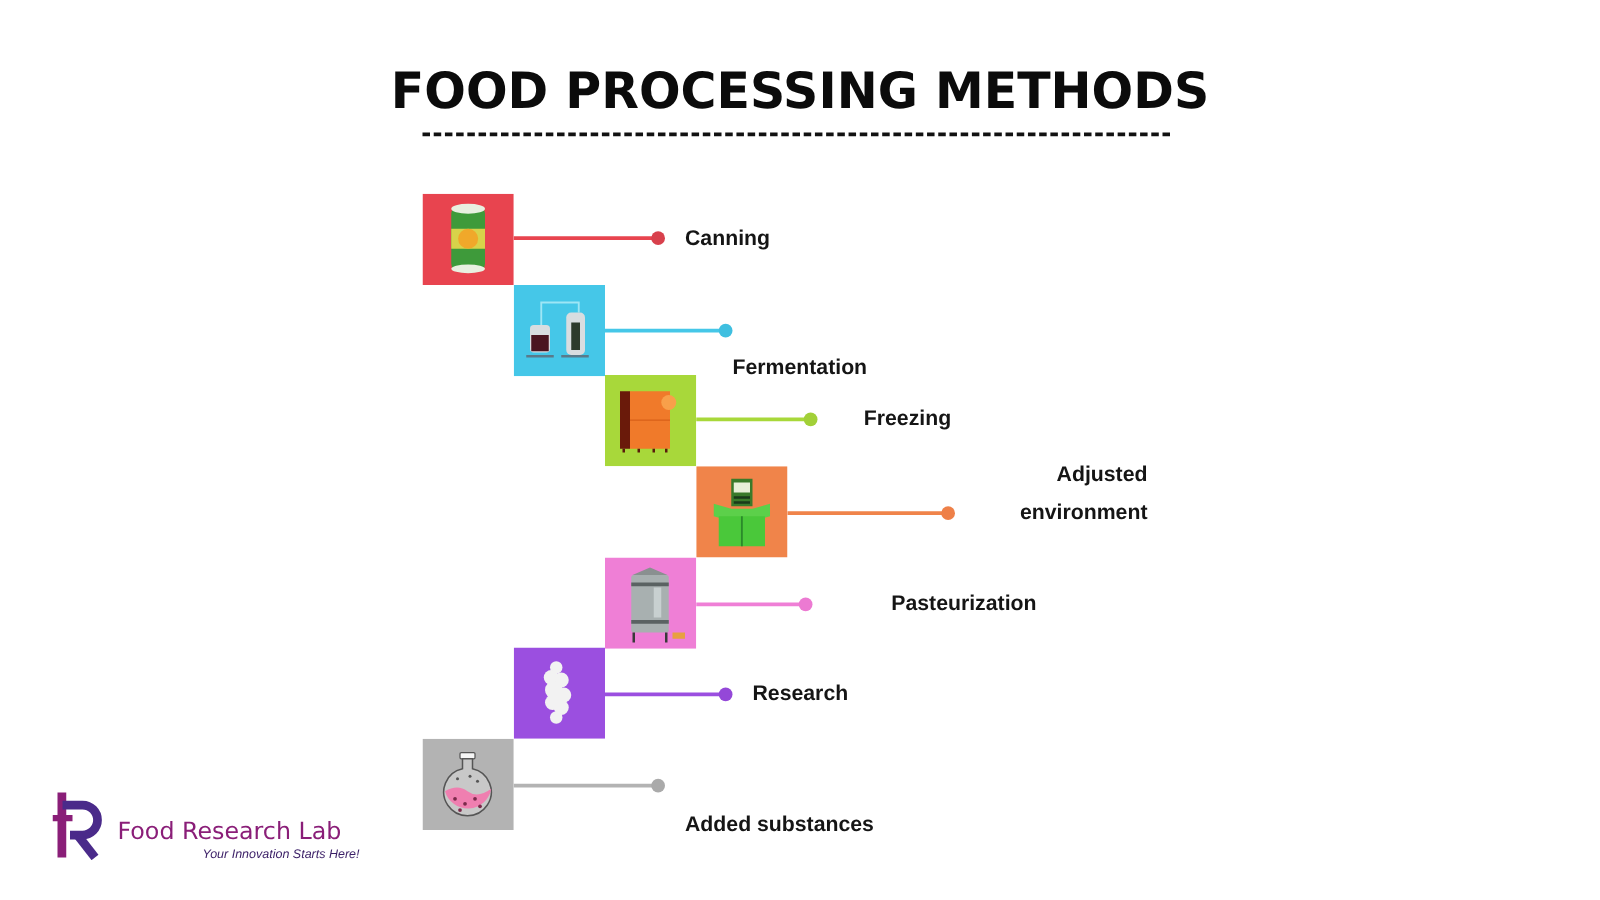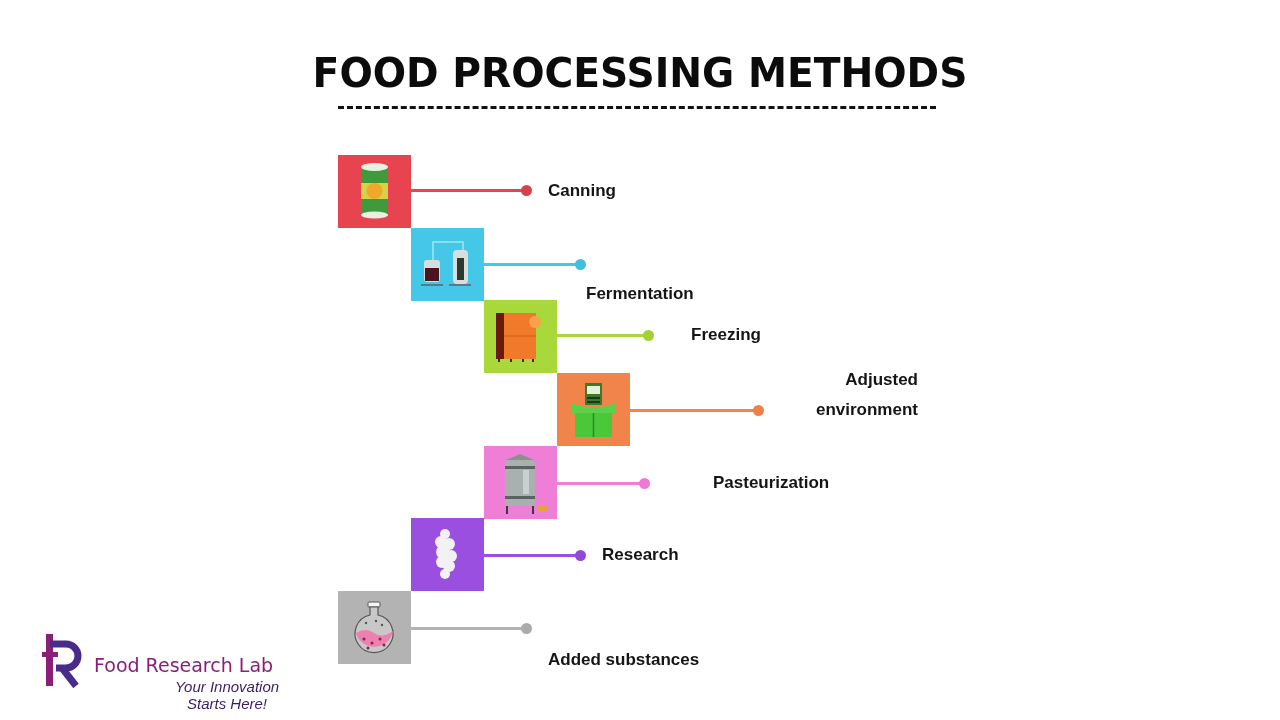--- a/index.html
+++ b/index.html
@@ -31,21 +31,21 @@
   .label.multi { text-align: right; white-space: normal; width: 150px; line-height: 30px; }
   .logo { position: absolute; left: 42px; top: 630px; width: 250px; height: 60px; }
   .logo-mark { position: absolute; left: 0; top: 0; width: 42px; height: 58px; }
   .logo-name {
     position: absolute; left: 52px; top: 24px;
     font-family: "DejaVu Sans", sans-serif; font-size: 19px; color: #8a1e78;
     letter-spacing: 0px;
   }
   .logo-tag {
     position: absolute; left: 120px; top: 48px;
-    font-family: "Liberation Sans", sans-serif; font-size: 15px; color: #3a1e66; font-style: italic; text-align: center;
+    font-family: "Liberation Sans", sans-serif; font-size: 10px; color: #3a1e66; font-style: italic;
   }
 </style>
 </head>
 <body>
 
 <div class="title">FOOD PROCESSING METHODS</div>
 <div class="title-rule"></div>
 
 <div class="step" style="left:338px;top:155px;">
   <svg viewBox="0 0 73 73">

